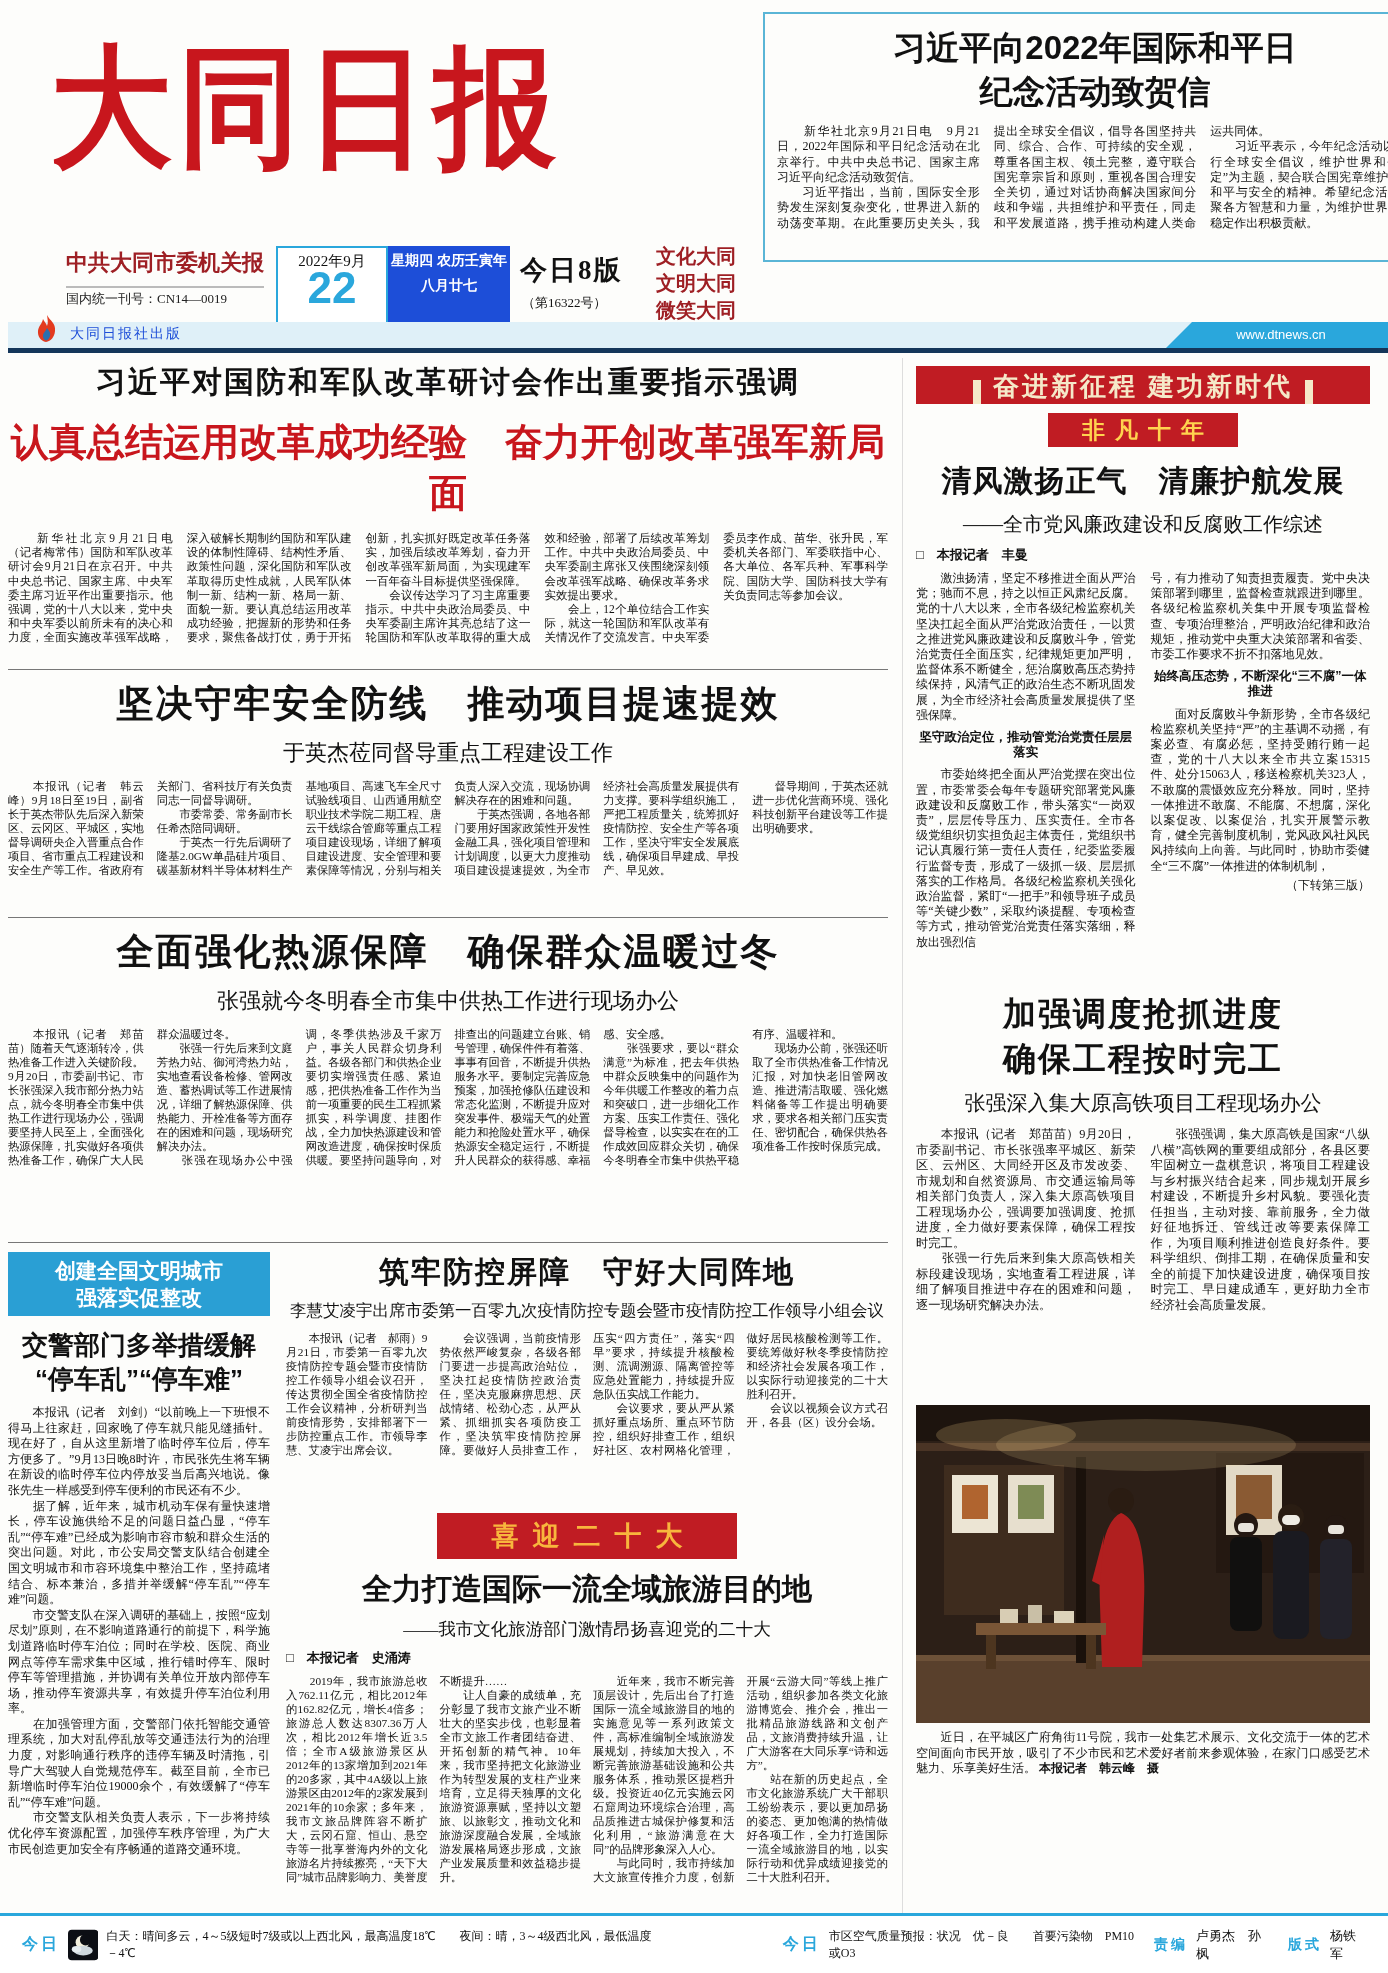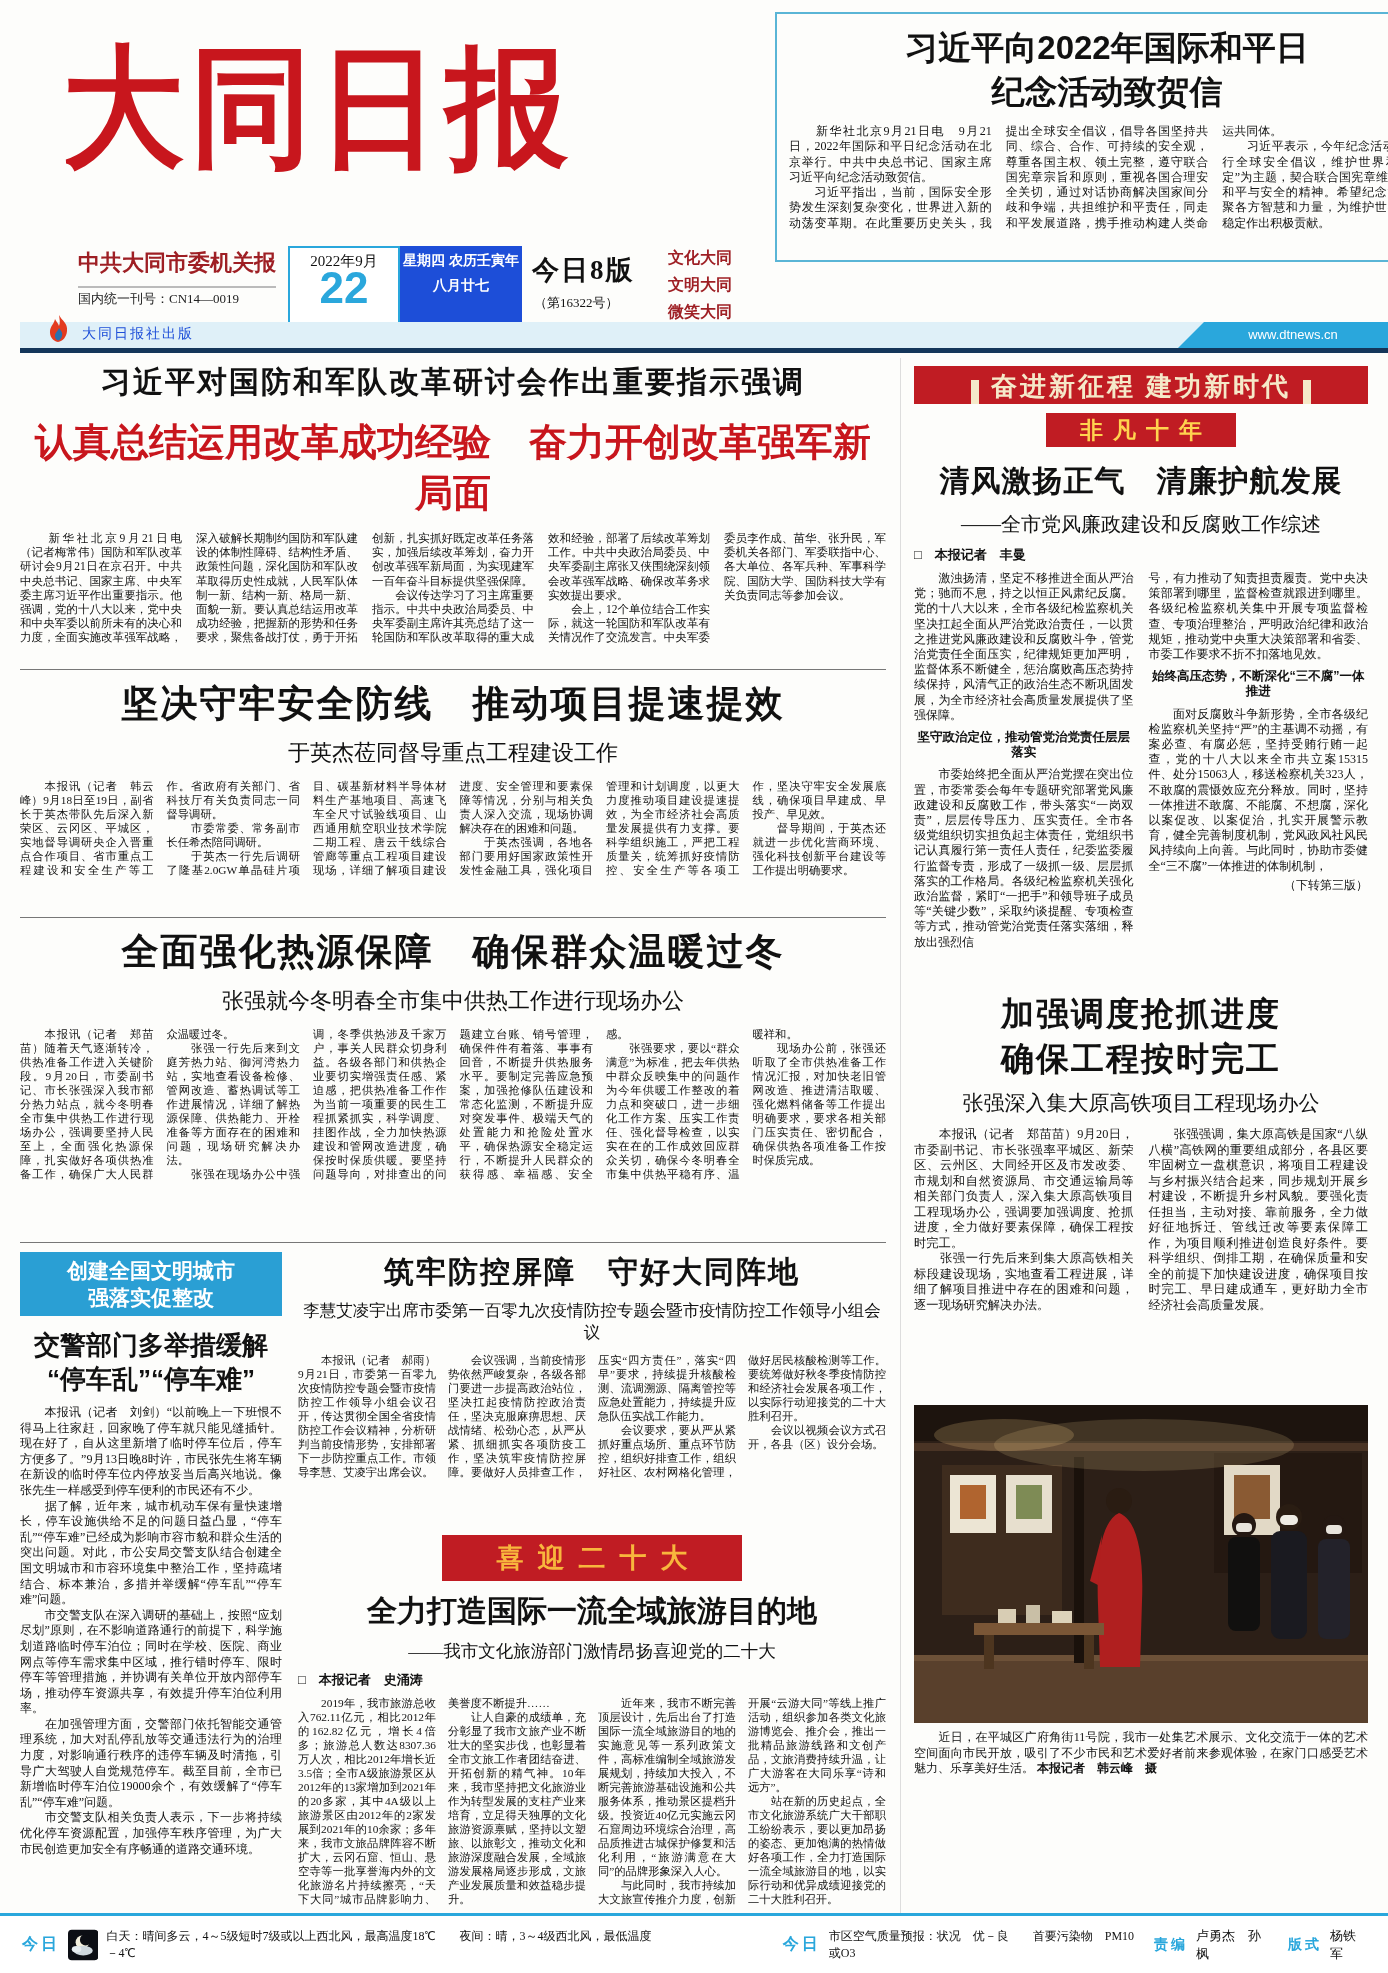--- a/index.html
+++ b/index.html
@@ -1,38 +1,38 @@
 <!DOCTYPE html>
 <html><head>
 <meta charset="utf-8">
 <style>
   html,body{margin:0;padding:0;}
   body{width:1388px;height:1973px;overflow:hidden;background:#fdfdfb;color:#111;
        font-family:"Liberation Serif",serif;position:relative;}
-  .page{padding:0 20px;position:relative;}
+  .page{padding:0 8px;position:relative;}
   
   .header{position:relative;height:352px;}
   .masthead{position:absolute;left:42px;top:10px;font-family:"DejaVu Serif",serif;
             font-weight:bold;font-size:122px;color:#c8161d;letter-spacing:6px;line-height:1.6;
             transform:scaleY(1.08);}
   .org{position:absolute;left:58px;top:248px;font-family:"Liberation Sans",sans-serif;
        font-weight:bold;font-size:22px;color:#9e1f24;border-bottom:2px solid #bbb;padding-bottom:8px;}
   .issn{position:absolute;left:58px;top:290px;font-size:13px;color:#222;}
   .datebox{position:absolute;left:268px;top:246px;width:112px;height:78px;border:2px solid #2aa7dc;
            background:#fff;text-align:center;box-sizing:border-box;}
   .datebox .ym{font-size:15px;margin-top:4px;}
   .datebox .day{font-family:"Liberation Sans",sans-serif;font-weight:bold;font-size:44px;
                 color:#2aa7dc;line-height:34px;}
   .lunarbox{position:absolute;left:380px;top:246px;width:122px;height:78px;background:#1d4ed8;
             color:#fff;text-align:center;font-family:"Liberation Sans",sans-serif;font-weight:bold;
             font-size:14px;line-height:25px;padding-top:2px;box-sizing:border-box;}
   .edition{position:absolute;left:512px;top:252px;font-size:27px;font-weight:bold;letter-spacing:2px;}
   .issueno{position:absolute;left:514px;top:294px;font-size:13px;}
-  .slogans{position:absolute;left:648px;top:244px;font-family:Liberation Sans, sans-serif;
-           font-weight:bold;font-size:16px;color:#9e1f24;line-height:27px;}
+  .slogans{position:absolute;left:648px;top:244px;font-family:Liberation Mono, monospace;
+           font-weight:bold;font-size:20px;color:#9e1f24;line-height:27px;}
   .greetbox{position:absolute;left:755px;top:12px;width:664px;height:250px;border:2px solid #5ab5d6;
             box-sizing:border-box;padding:8px 12px 6px;}
   .greet-title{font-family:"Liberation Sans",sans-serif;font-weight:bold;font-size:33px;
                text-align:center;line-height:44px;white-space:pre-line;margin-top:4px;}
   .greet-body{margin-top:10px;height:122px;column-count:3;column-gap:14px;font-size:12px;
               line-height:15.3px;text-align:justify;white-space:pre-line;overflow:hidden;}
   .pubstrip{position:absolute;left:0;top:322px;width:1388px;height:26px;background:#dff0f8;}
   .flame{position:absolute;left:26px;top:-8px;width:26px;height:30px;}
   .pubtext{position:absolute;left:62px;top:3px;font-size:14px;color:#1d4ed8;letter-spacing:2px;}
   .webflag{position:absolute;right:0;top:0;width:230px;height:26px;background:#2aa7dc;

